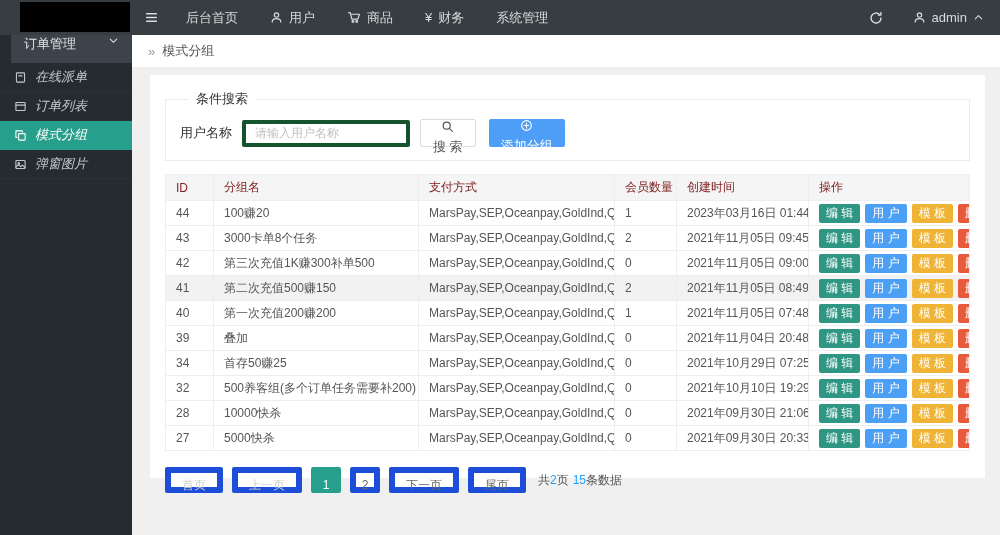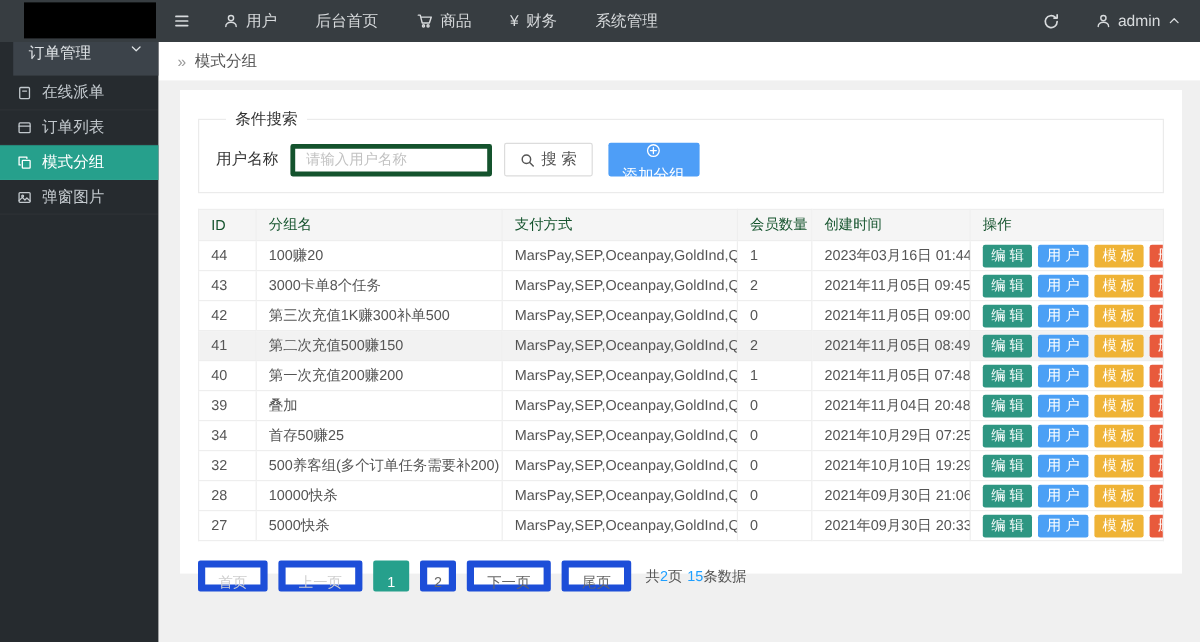--- a/index.html
+++ b/index.html
@@ -15,45 +15,45 @@
   .nav-item { display:flex; align-items:center; gap:6px; padding:0 16px; cursor:pointer; font-size:13px; }
   .nav-item.active { background:var(--nav_active); color:#fff; }
   .nav-right { margin-left:auto; display:flex; align-items:stretch; }
   .nav-refresh { width:42px; display:flex; align-items:center; justify-content:center; cursor:pointer; }
   .nav-user { display:flex; align-items:center; gap:6px; padding:0 16px; cursor:pointer; }
   .yen-glyph { font-size:13px; }
 
   
   .sidebar { position:absolute; top:35px; left:0; width:132px; height:500px; background:#262b2f; z-index:2; }
   .sidebar-section { height:28px; background:#3c434a; color:#dfe3e6; display:flex; justify-content:space-between; padding:0 13px; font-size:13px; cursor:pointer;margin-left:11px; }
-  .sidebar-item { height:29px; display:flex; align-items:center; gap:8px; padding:0 14px; color:#c3c9ce; font-size:13px; cursor:pointer; border-bottom:1px solid rgba(255,255,255,0.03); }
+  .sidebar-item { height:29px; display:flex; align-items:center; gap:8px; padding:0 14px; color:#c3c9ce; font-size:13px; cursor:pointer; border-bottom:1px solid rgba(255,255,255,0.03);font-style:italic; }
   .sidebar-item.active { background:var(--sidebar_active); color:#fff; }
 
   
   .main { position:absolute; left:132px; top:35px; width:868px; height:500px; background:#f0f0f0; }
   .breadcrumb-bar { height:32px; background:#fff; display:flex; align-items:center; gap:7px; padding:0 16px; font-size:13px; }
   .crumb-symbol { color:#9a9a9a; }
   .crumb-title { color:#555; }
 
   .card { margin:8px 15px 0 18px; height:403px; background:#fff; padding:12px 15px 0 15px; }
 
   fieldset.search-fieldset { border:1px solid #ebebeb; padding:11px 14px 13px; margin-top:3px; }
   fieldset.search-fieldset legend { font-size:13px; color:#333; padding:0 8px; margin-left:8px; }
   .search-row { display:flex; align-items:center; }
   .field-label { font-size:13px; color:#333; margin-right:10px; }
   .field-input { width:168px; height:27px; border:4px solid #14532d; border-radius:2px; padding:0 9px; font-size:12px; color:#666; outline:none; font-family:inherit; }
   .field-input::placeholder { color:#c2c2c2; }
   .btn { display:inline-flex; align-items:center; gap:5px; height:28px; padding:0 12px; border-radius:2px; font-size:13px; cursor:pointer; border:none; font-family:inherit; }
-  .btn-search { background:#fff; border:1px solid #dcdcdc; color:#555; margin-left:10px; }
+  .btn-search { background:#fff; border:1px solid #dcdcdc; color:#555; margin-left:10px;flex-direction:column; }
   .btn-add { background:var(--add); color:#fff; margin-left:13px;flex-direction:column; }
 
   
   table.grid { width:100%; border-collapse:collapse; table-layout:fixed; margin-top:13px; font-size:12px; color:#555; }
   .grid th, .grid td { border:1px solid #eeeeee; height:25px; padding:0 10px; text-align:left; font-weight:normal; white-space:nowrap; overflow:hidden; }
-  .grid th { background:#f5f5f5; color:#14532d; height:26px; }
+  .grid th { background:#f5f5f5; color:#7f1d1d; height:26px; }
   .grid tr.hl td { background:#f2f2f2; }
   .op-btn { display:inline-block; height:19px; line-height:19px; padding:0 7px; border-radius:2px; color:#fff; font-size:12px; margin-right:5px; cursor:pointer; }
   .op-edit { background:var(--edit); }
   .op-user { background:var(--user); }
   .op-template { background:var(--template); }
   .op-delete { background:var(--delete); }
 
   
   .pagination { display:flex; align-items:center; gap:9px; margin-top:16px; font-size:12px; }
   .page-btn { height:26px; line-height:24px; padding:0 11px; border:6px solid #1d4ed8; background:#fff; color:#666; border-radius:2px; text-align:center; cursor:pointer; }
@@ -74,30 +74,30 @@
   <div class="nav-toggle">
     <span>
       <svg width="15" height="13" viewBox="0 0 24 24" stroke="currentColor" stroke-width="2.6" fill="none" stroke-linecap="round">
           <line x1="3" y1="5" x2="21" y2="5"></line>
           <line x1="3" y1="12" x2="21" y2="12"></line>
           <line x1="3" y1="19" x2="21" y2="19"></line>
         </svg>
     </span>
   </div>
   <div class="nav-item">
+    <span>后台首页</span>
+  </div>
+  <div class="nav-item">
     <span>
       <svg width="13" height="13" viewBox="0 0 24 24" stroke="currentColor" stroke-width="2.2" fill="none" stroke-linecap="round" stroke-linejoin="round">
           <circle cx="12" cy="7.5" r="4"></circle>
           <path d="M4 20.5c0-4.2 3.8-6.5 8-6.5s8 2.3 8 6.5"></path>
         </svg>
     </span>
     <span>用户</span>
-  </div>
-  <div class="nav-item">
-    <span>后台首页</span>
   </div>
   <div class="nav-item">
     <span>
       <svg width="14" height="13" viewBox="0 0 24 24" stroke="currentColor" stroke-width="2.2" fill="none" stroke-linecap="round" stroke-linejoin="round">
           <path d="M2 3h3l3 12h11l3-9H7"></path>
           <circle cx="10" cy="19.5" r="1.6"></circle>
           <circle cx="17" cy="19.5" r="1.6"></circle>
         </svg>
     </span>
     <span>商品</span>

